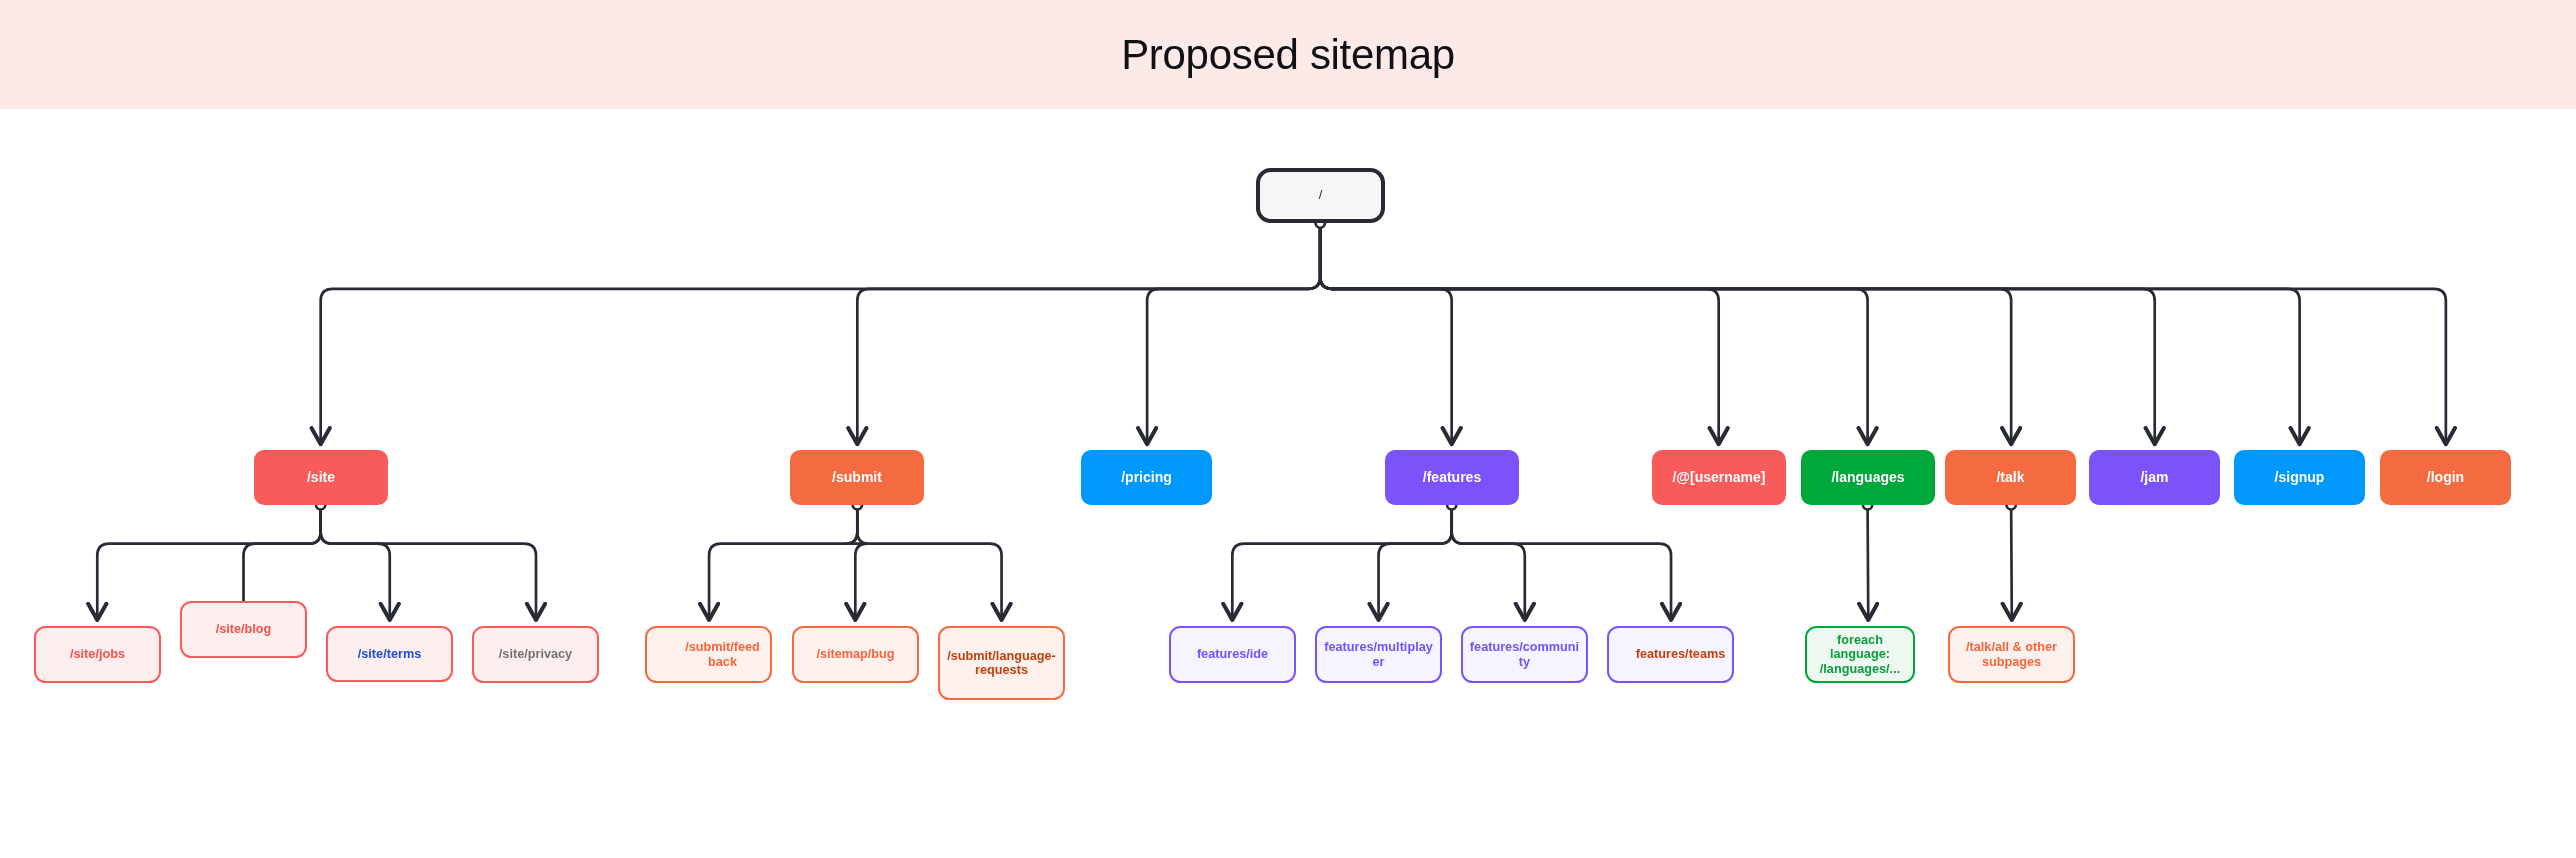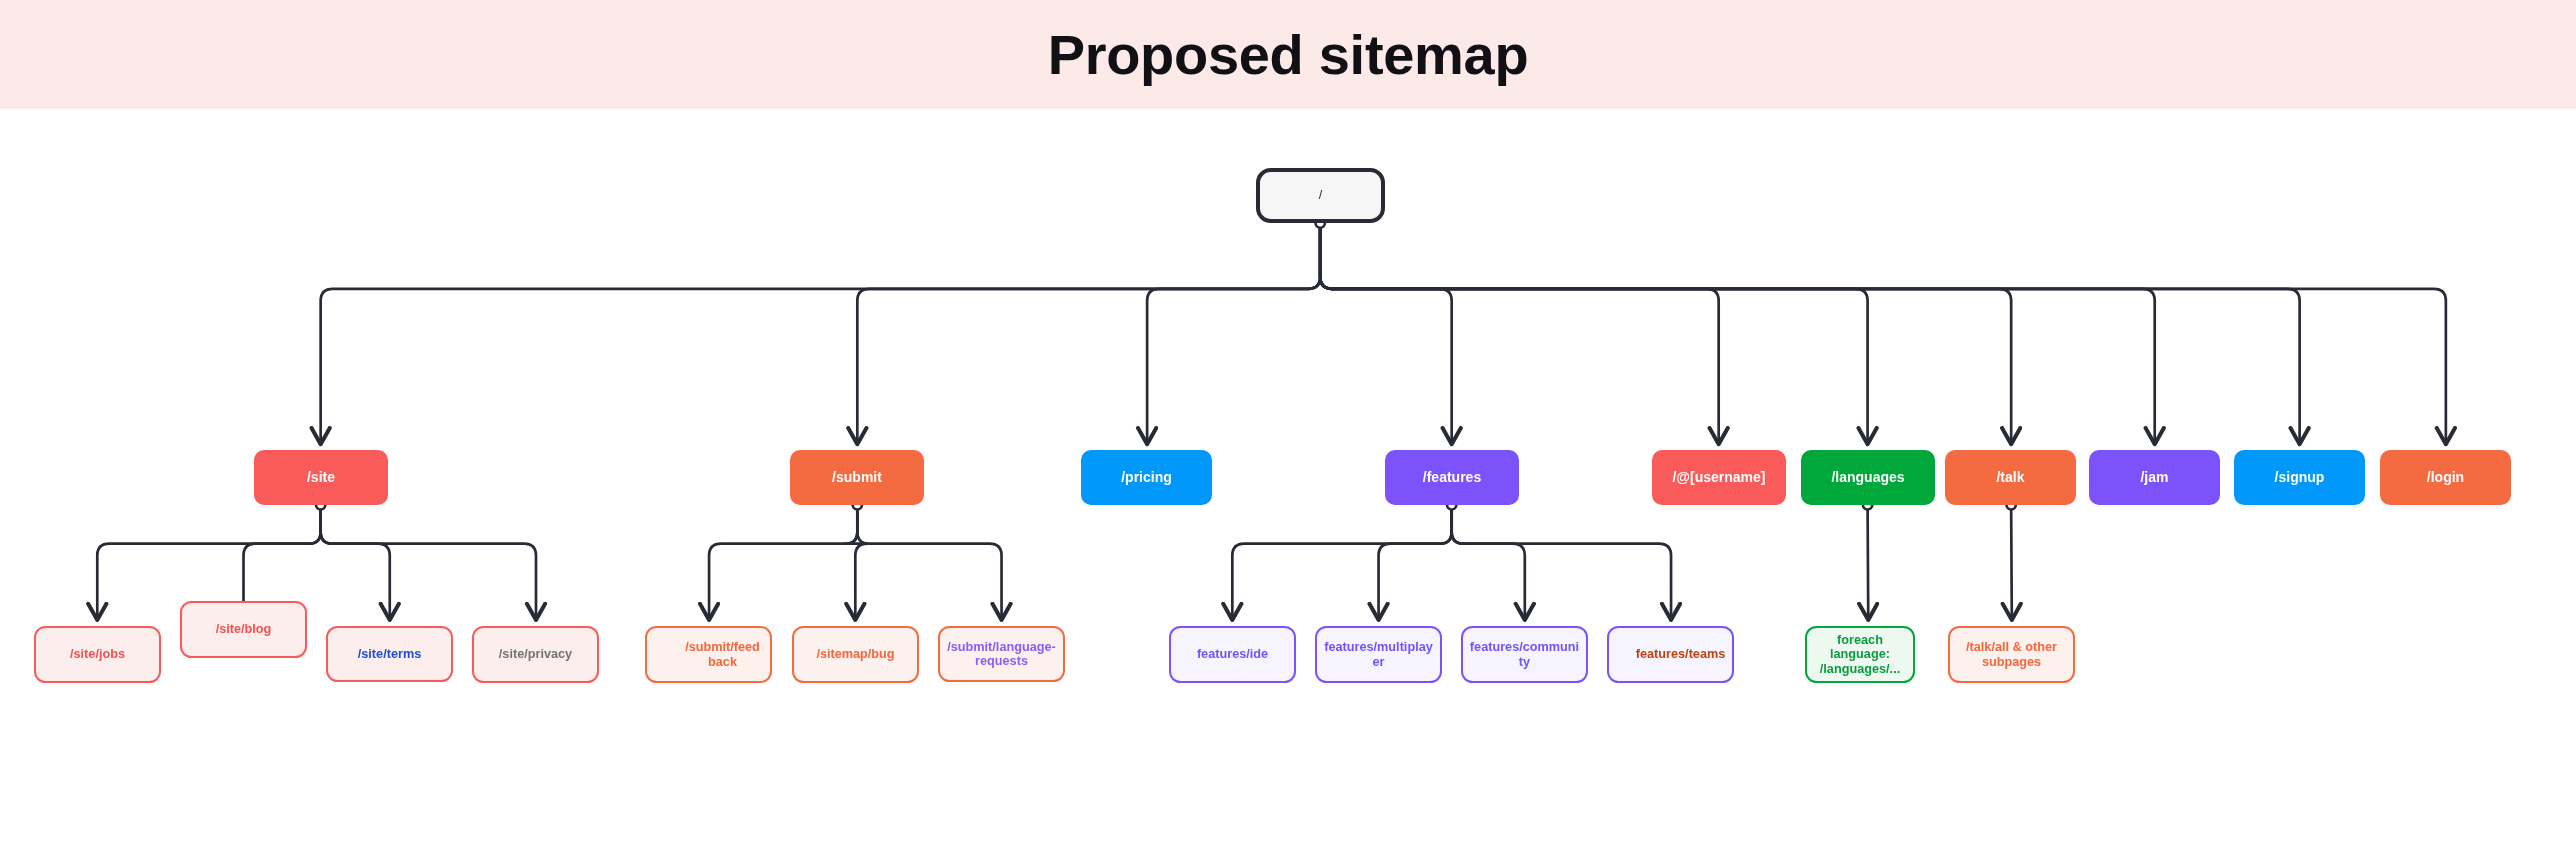--- a/index.html
+++ b/index.html
@@ -21,22 +21,22 @@
     left: 0;
     top: 0;
     width: 2576px;
     height: 109px;
     background: #fceae8;
     display: flex;
     align-items: center;
     justify-content: center;
   }
   #page-title {
-    font-size: 56px;
-    font-weight: bold;
+    font-size: 42px;
+    font-weight: normal;
     color: #111015;
     letter-spacing: -0.3px;
     line-height: 1;
     white-space: nowrap;
   }
 
   
   #sitemap-canvas {
     position: absolute;
     left: 0;
@@ -200,21 +200,21 @@
       </div>
       <div class="node outline" style="left: 472px; top: 517px; width: 127px; height: 57px; background: rgb(253, 238, 238); border-color: rgb(249, 90, 90); color: #737373;">
         <span class="node-label">/site/privacy</span>
       </div>
       <div class="node outline" style="left: 645px; top: 517px; width: 127px; height: 57px; background: rgb(253, 241, 238); border-color: rgb(244, 106, 65); color: rgb(244, 102, 60); padding-left: 28px;">
         <span class="node-label">/submit/feedback</span>
       </div>
       <div class="node outline" style="left: 792px; top: 517px; width: 127px; height: 57px; background: rgb(253, 241, 238); border-color: rgb(244, 106, 65); color: rgb(244, 102, 60);">
         <span class="node-label">/sitemap/bug</span>
       </div>
-      <div class="node outline" style="left: 938px; top: 517px; width: 127px; height: 56px; background: rgb(253, 241, 238); border-color: rgb(244, 106, 65); color: #8b5cf6; justify-content: flex-end;">
+      <div class="node outline" style="left: 938px; top: 517px; width: 127px; height: 74px; background: rgb(253, 241, 238); border-color: rgb(244, 106, 65); color: #c2410c; justify-content: flex-end;">
         <span class="node-label">/submit/language-requests</span>
       </div>
       <div class="node outline" style="left: 1169px; top: 517px; width: 127px; height: 57px; background: rgb(246, 244, 255); border-color: rgb(124, 82, 251); color: rgb(116, 82, 249);">
         <span class="node-label">features/ide</span>
       </div>
       <div class="node outline" style="left: 1315px; top: 517px; width: 127px; height: 57px; background: rgb(246, 244, 255); border-color: rgb(124, 82, 251); color: rgb(116, 82, 249);">
         <span class="node-label">features/multiplayer</span>
       </div>
       <div class="node outline" style="left: 1461px; top: 517px; width: 127px; height: 57px; background: rgb(246, 244, 255); border-color: rgb(124, 82, 251); color: rgb(116, 82, 249);">
         <span class="node-label">features/community</span>

